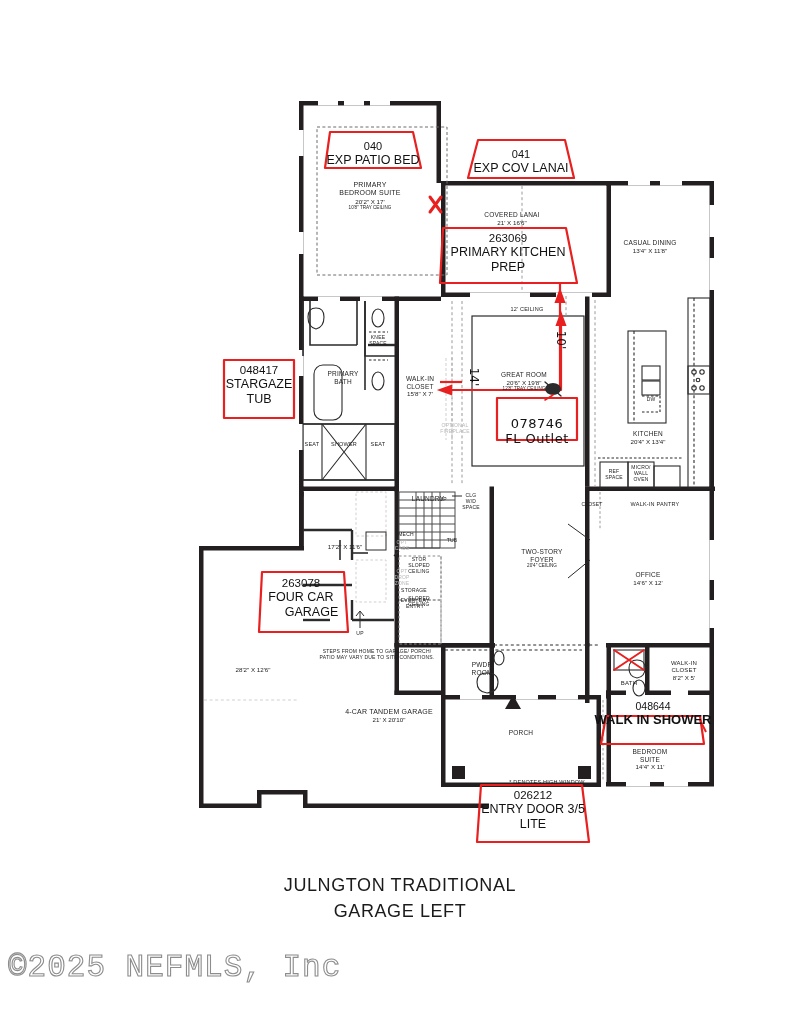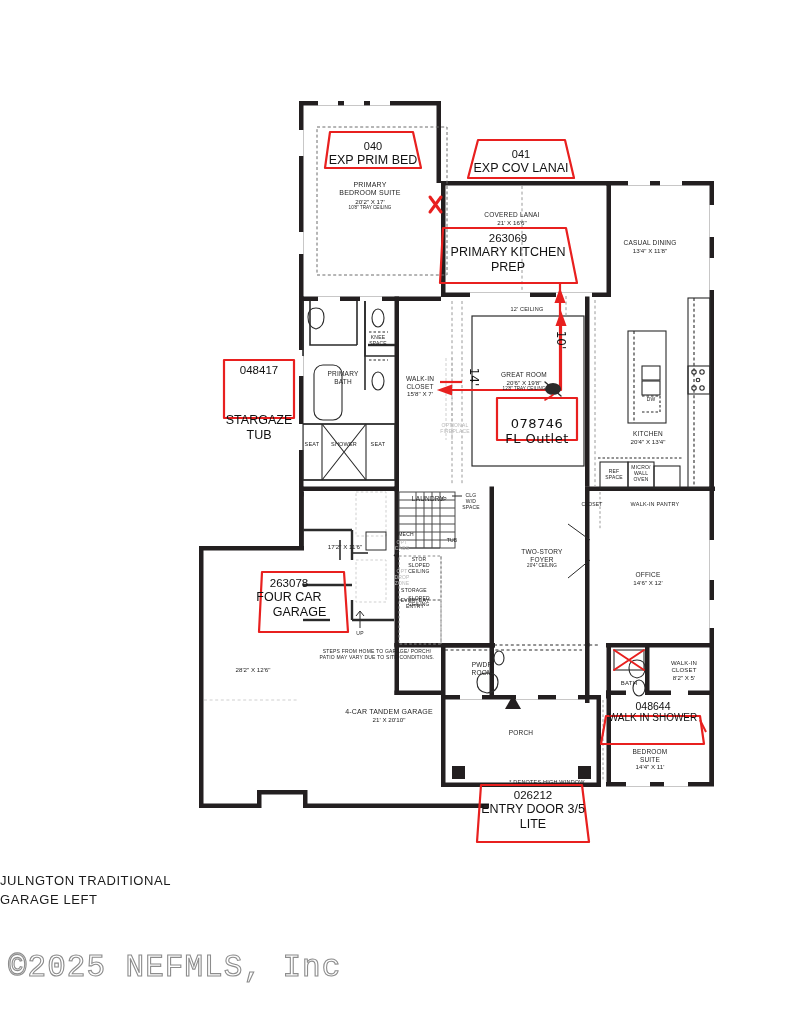--- a/index.html
+++ b/index.html
@@ -21,22 +21,22 @@
   .tiny{font-size:4.6px;letter-spacing:0;}
   .faint{color:#b9b9b9;}
 
   
   .callout{position:absolute;color:#111;text-align:center;
            line-height:1.16;white-space:nowrap;}
   .callout .code{display:block;}
   .callout .txt{display:block;}
 
   
-  #title{position:absolute;left:0;right:0;
-         font-size:13px;letter-spacing:.6px;line-height:1.45;
+  #title{position:absolute;left:0;right:0;text-align:center;
+         font-size:18px;letter-spacing:.6px;line-height:1.45;
          color:#1b1b1b;}
   #watermark{position:absolute;left:8px;top:950px;
         font-size:31px;letter-spacing:1px;
         font-family:Liberation Mono, monospace;
         color:transparent;
         -webkit-text-stroke:1.1px #8d8d8d;
         paint-order:stroke fill;}
 </style>
 </head>
 <body>
@@ -539,49 +539,49 @@
 <div class="lbl t5" style="left:377px;top:655px;">
   <span class="l1">STEPS FROM HOME TO GARAGE/ PORCH/</span>
   <span class="l1">PATIO MAY VARY DUE TO SITE CONDITIONS.</span>
 </div>
 <div class="lbl t55" style="left:547px;top:782px;">
   <span class="l1">*  DENOTES HIGH WINDOW</span>
 </div>
 
 <div class="callout" style="left:373px;top:140px;transform:translate(-50%,0);font-size:11px;">
   <span class="code">040</span>
-  <span class="txt" style="font-size:12.5px;">EXP PRIM BED</span>
+  <span class="txt" style="font-size:12.5px;">EXP PATIO BED</span>
 </div>
 
 <div class="callout" style="left:521px;top:148px;transform:translate(-50%,0);font-size:11px;">
   <span class="code">041</span>
   <span class="txt" style="font-size:12.5px;">EXP COV LANAI</span>
 </div>
 
 <div class="callout" style="left:508px;top:232px;transform:translate(-50%,0);font-size:11.5px;">
   <span class="code">263069</span>
   <span class="txt" style="font-size:12.5px;">PRIMARY KITCHEN</span>
   <span class="txt" style="font-size:12.5px;">PREP</span>
 </div>
 
 <div class="callout" style="left:259px;top:364px;transform:translate(-50%,0);font-size:11.5px;">
   <span class="code">048417</span>
-  <span class="txt" style="font-size:12.5px;margin-top:36px;">STARGAZE</span>
+  <span class="txt" style="font-size:12.5px;">STARGAZE</span>
   <span class="txt" style="font-size:12.5px;">TUB</span>
 </div>
 
-<div class="callout" style="left:289px;top:577px;transform:translate(-50%,0);font-size:11.5px;">
+<div class="callout" style="left:301px;top:577px;transform:translate(-50%,0);font-size:11.5px;">
   <span class="code">263078</span>
   <span class="txt" style="font-size:12.5px;">FOUR CAR</span>
   <span class="txt" style="font-size:12.5px;margin-left:21px;">GARAGE</span>
 </div>
 
 <div class="callout" style="left:653px;top:700px;transform:translate(-50%,0);font-size:10.5px;">
   <span class="code">048644</span>
-  <span class="txt" style="font-size:10px;">WALK IN SHOWER</span>
+  <span class="txt" style="font-size:13px;font-weight:bold;">WALK IN SHOWER</span>
 </div>
 
 <div class="callout" style="left:533px;top:789px;transform:translate(-50%,0);font-size:11.5px;">
   <span class="code">026212</span>
   <span class="txt" style="font-size:12.5px;">ENTRY DOOR 3/5</span>
   <span class="txt" style="font-size:12.5px;">LITE</span>
 </div>
 
 <div class="callout" style="left:537px;top:416px;transform:translate(-50%,0);font-size:13px;
      font-family:'DejaVu Sans', sans-serif;letter-spacing:.5px;">

